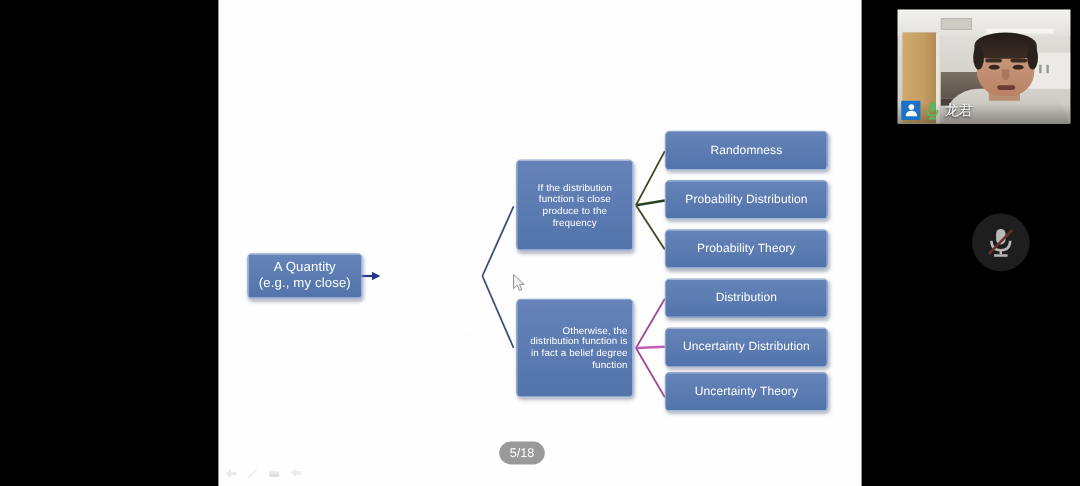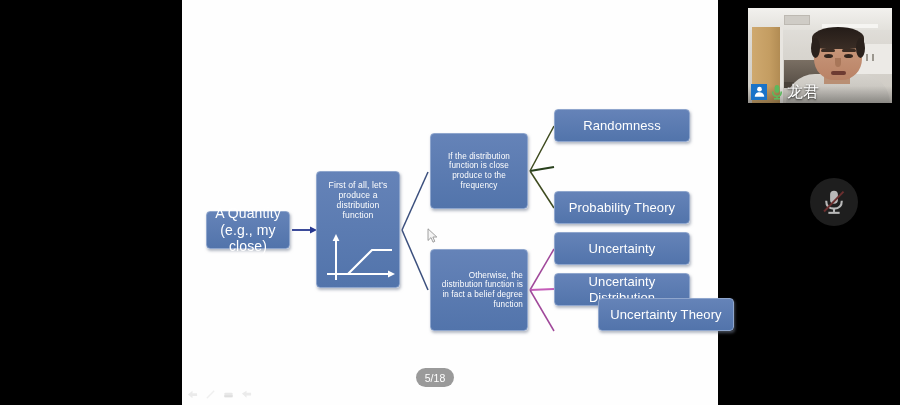--- a/index.html
+++ b/index.html
@@ -26,32 +26,32 @@
     color:#ffffff;
     display:flex; align-items:center; justify-content:center;
     text-align:center;
     line-height:1.18;
     letter-spacing:.1px;
     z-index:4;
   }
   .node span { display:block; padding:0 4px; }
 
   
-  #n-quantity { left:24px; top:211px; width:84px; height:38px; font-size:14px; }
+  #n-quantity { left:24px; top:211px; width:96px; height:38px; font-size:11px; }
   
   #n-center { left:134px; top:171px; width:84px; height:117px;
               align-items:flex-start; justify-content:center; font-size:8.6px; }
   #n-center > span { padding-top:8px; }
   
   #n-cond-top { left:248px; top:133px; width:98px; height:76px; font-size:8.2px; }
   #n-cond-bot { left:248px; top:249px; width:98px; height:82px; font-size:8.2px;text-align:right; }
   
-  .leaf { left:372px; width:136px; height:33px; font-size:13px; }
+  .leaf { left:372px; width:136px; height:33px; font-size:10px; }
   #n-l0 { top:109px; } #n-l1 { top:150px; } #n-l2 { top:191px; }
-  #n-l3 { top:232px; } #n-l4 { top:273px; } #n-l5 { top:298px;margin-left:44px; }
+  #n-l3 { top:232px; } #n-l4 { top:273px; } #n-l5 { top:310px; }
 
   
   #mini-graph { position:absolute; left:140px; top:232px; width:74px; height:52px; z-index:5; }
 
   
   #links { position:absolute; left:0; top:0; width:536px; height:405px; z-index:2; }
 
   
   #page-pill {
     position:absolute; left:234px; top:368px; width:38px; height:19px;
@@ -114,21 +114,21 @@
   #v-mouth  { left:83px; top:63px; width:15px; height:4px; background:#6e3b32; border-radius:3px; }
   #v-shadow { left:0; top:78px; width:144px; height:17px;
               background:linear-gradient(180deg,rgba(0,0,0,0) 0%,rgba(0,0,0,.28) 100%); }
 
   
   #name-row { position:absolute; left:3px; top:74px; height:19px;
               display:flex; align-items:center; gap:3px; z-index:8; }
   #person-badge { width:16px; height:16px; background:#1a73c8;
                   display:flex; align-items:center; justify-content:center; }
   #mic-on { width:14px; height:16px; }
-  #name-txt { color:#ffffff; font-size:16px; line-height:1;
+  #name-txt { color:#ffffff; font-size:12px; line-height:1;
               text-shadow:0 1px 2px rgba(0,0,0,.85); white-space:nowrap; }
 
   
   #mute-btn {
     position:absolute; left:810px; top:178px; width:48px; height:48px;
     border-radius:50%; background:#1e1e1e;
     display:flex; align-items:center; justify-content:center;
     z-index:7;
   }
 </style>
@@ -156,48 +156,48 @@
       <line x1="348" y1="290" x2="372" y2="331" stroke="#a0489a" stroke-width="1.5"></line>
     </svg>
 
     <div class="node" id="n-quantity">
       <span>
         <span>A Quantity</span>
         <span>(e.g., my close)</span>
       </span>
     </div>
 
-    <div class="node" id="n-center">
-      <span>First of all, let's produce  a distribution function</span>
-    </div>
 
     <svg id="mini-graph" viewBox="0 0 74 52">
       <line x1="14" y1="48" x2="14" y2="5" stroke="#fff" stroke-width="2"></line>
       <polygon points="14,2 10.6,9 17.4,9" fill="#fff"></polygon>
       <line x1="5" y1="42" x2="70" y2="42" stroke="#fff" stroke-width="2"></line>
       <polygon points="73,42 66,38.6 66,45.4" fill="#fff"></polygon>
       <polyline points="16,42 26,42 50,18 70,18" fill="none" stroke="#fff" stroke-width="2.2"></polyline>
     </svg>
 
     <div class="node" id="n-cond-top">
       <span>If the distribution function is close produce to the frequency</span>
     </div>
 
     <div class="node" id="n-cond-bot">
       <span>Otherwise, the distribution function is in fact a belief degree function</span>
     </div>
 
     <div class="node leaf" id="n-l0">
       <span>Randomness</span>
     </div>
+    <div class="node leaf" id="n-l1">
+      <span>Probability Distribution</span>
+    </div>
     <div class="node leaf" id="n-l2">
       <span>Probability Theory</span>
     </div>
     <div class="node leaf" id="n-l3">
-      <span>Uncertainty</span>
+      <span>Distribution</span>
     </div>
     <div class="node leaf" id="n-l4">
       <span>Uncertainty Distribution</span>
     </div>
     <div class="node leaf" id="n-l5">
       <span>Uncertainty Theory</span>
     </div>
 
     <div id="page-pill">
       <span>5/18</span>

